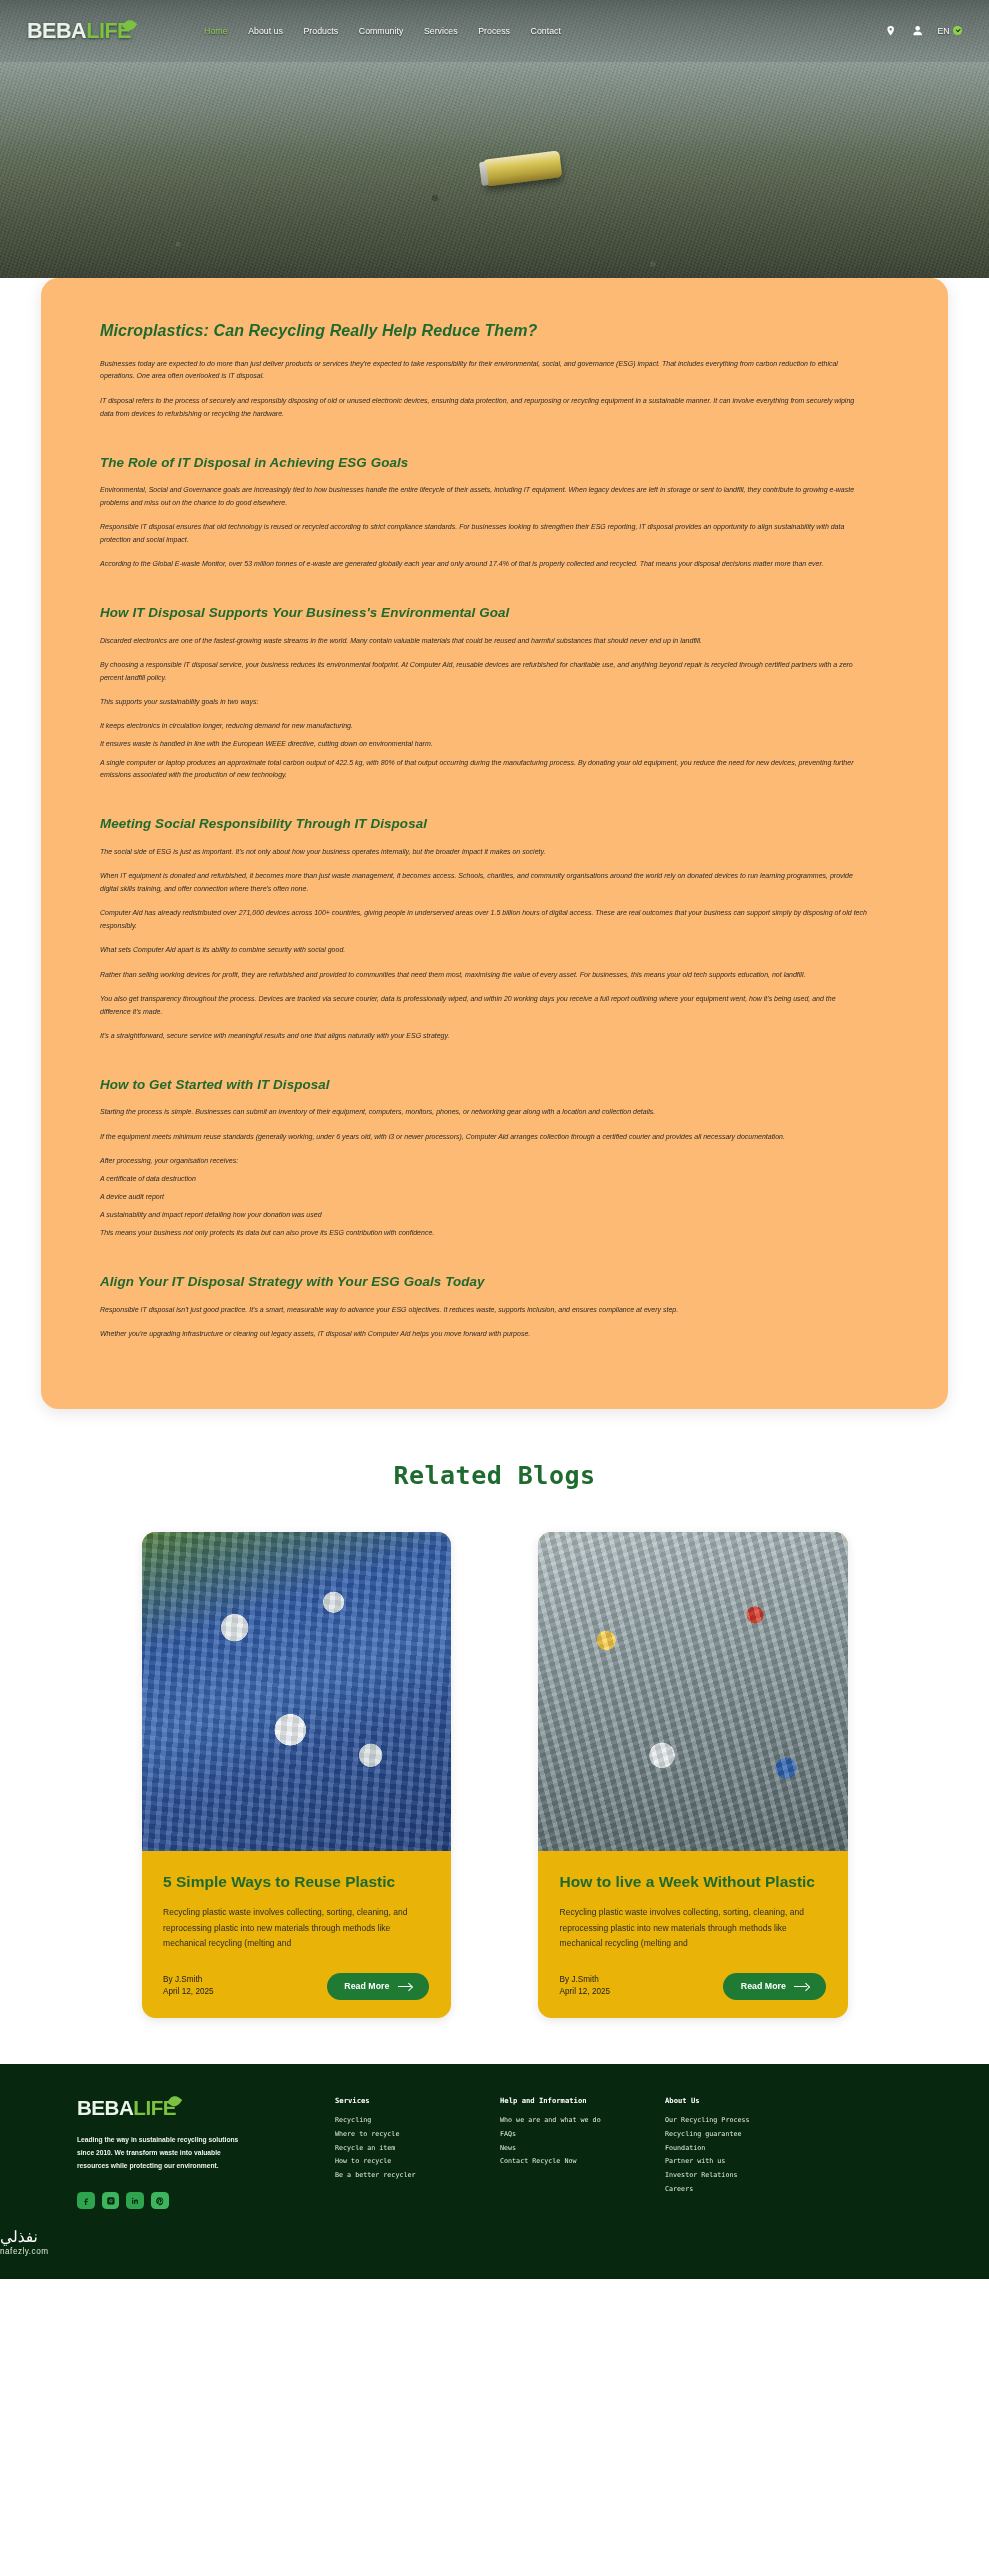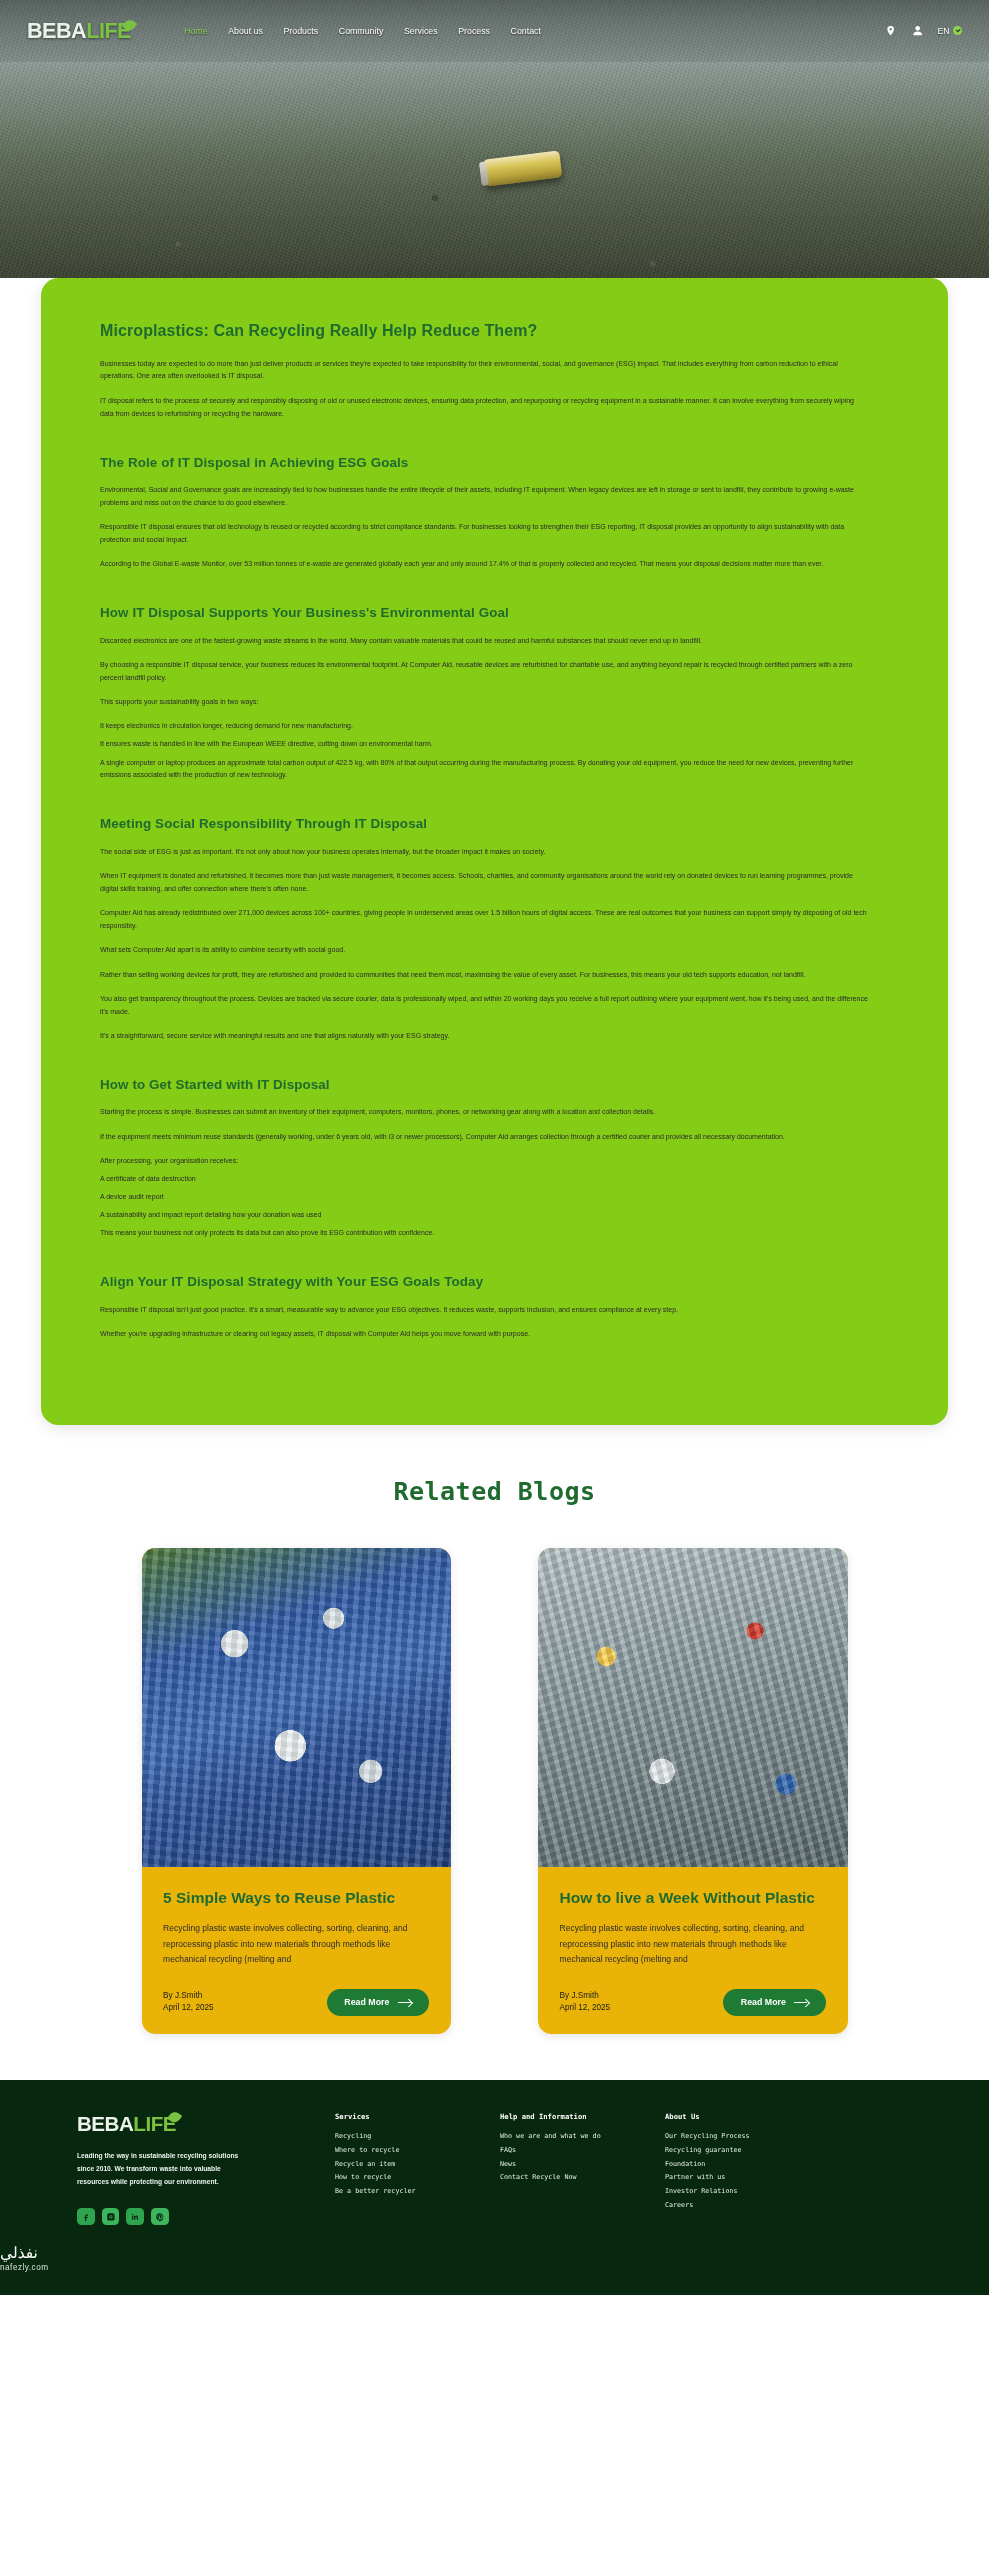--- a/index.html
+++ b/index.html
@@ -83,21 +83,21 @@
     width: 11.3px; height: 11.3px;
     margin-left: -7.2px;
     transform: translateY(-7.2px) rotate(35deg);
     border-radius: 60% 0 60% 0;
     background: #7cc242;
   }
   .nav-links {
     display: flex;
     align-items: center;
     gap: 20.6px;
-    margin-left: 49px;
+    margin-left: 69px;
   }
   .nav-links a {
     color: #ffffff;
     font-size: 8.8px;
     text-decoration: none;
     text-shadow: 0 0.5px 1.5px rgba(0,0,0,.6);
   }
   .nav-links a.active { color: #8fd14f; }
   .nav-right {
     margin-left: auto;
@@ -140,25 +140,26 @@
   
   .article-wrap {
     position: relative;
     width: 989px;
     background: #ffffff;
   }
   .article-card {
     position: relative;
     margin: -52px auto 0;
     width: 907px;
-    background: #84cc16;
+    background: #fdba74;
     border-radius: 17.5px;
     box-shadow: 0 3.1px 15.5px rgba(0,0,0,.10);
-    padding: 44px 59px 73px;
+    padding: 44px 59px 57px;
     z-index: 4;
+    font-style: italic;
   }
   .art-h1 {
     color: #1f6b2f;
     font-size: 16px;
     font-weight: bold;
     margin-bottom: 17.5px;
     letter-spacing: 0.1px;
   }
   .art-h2 {
     color: #1f6b2f;

